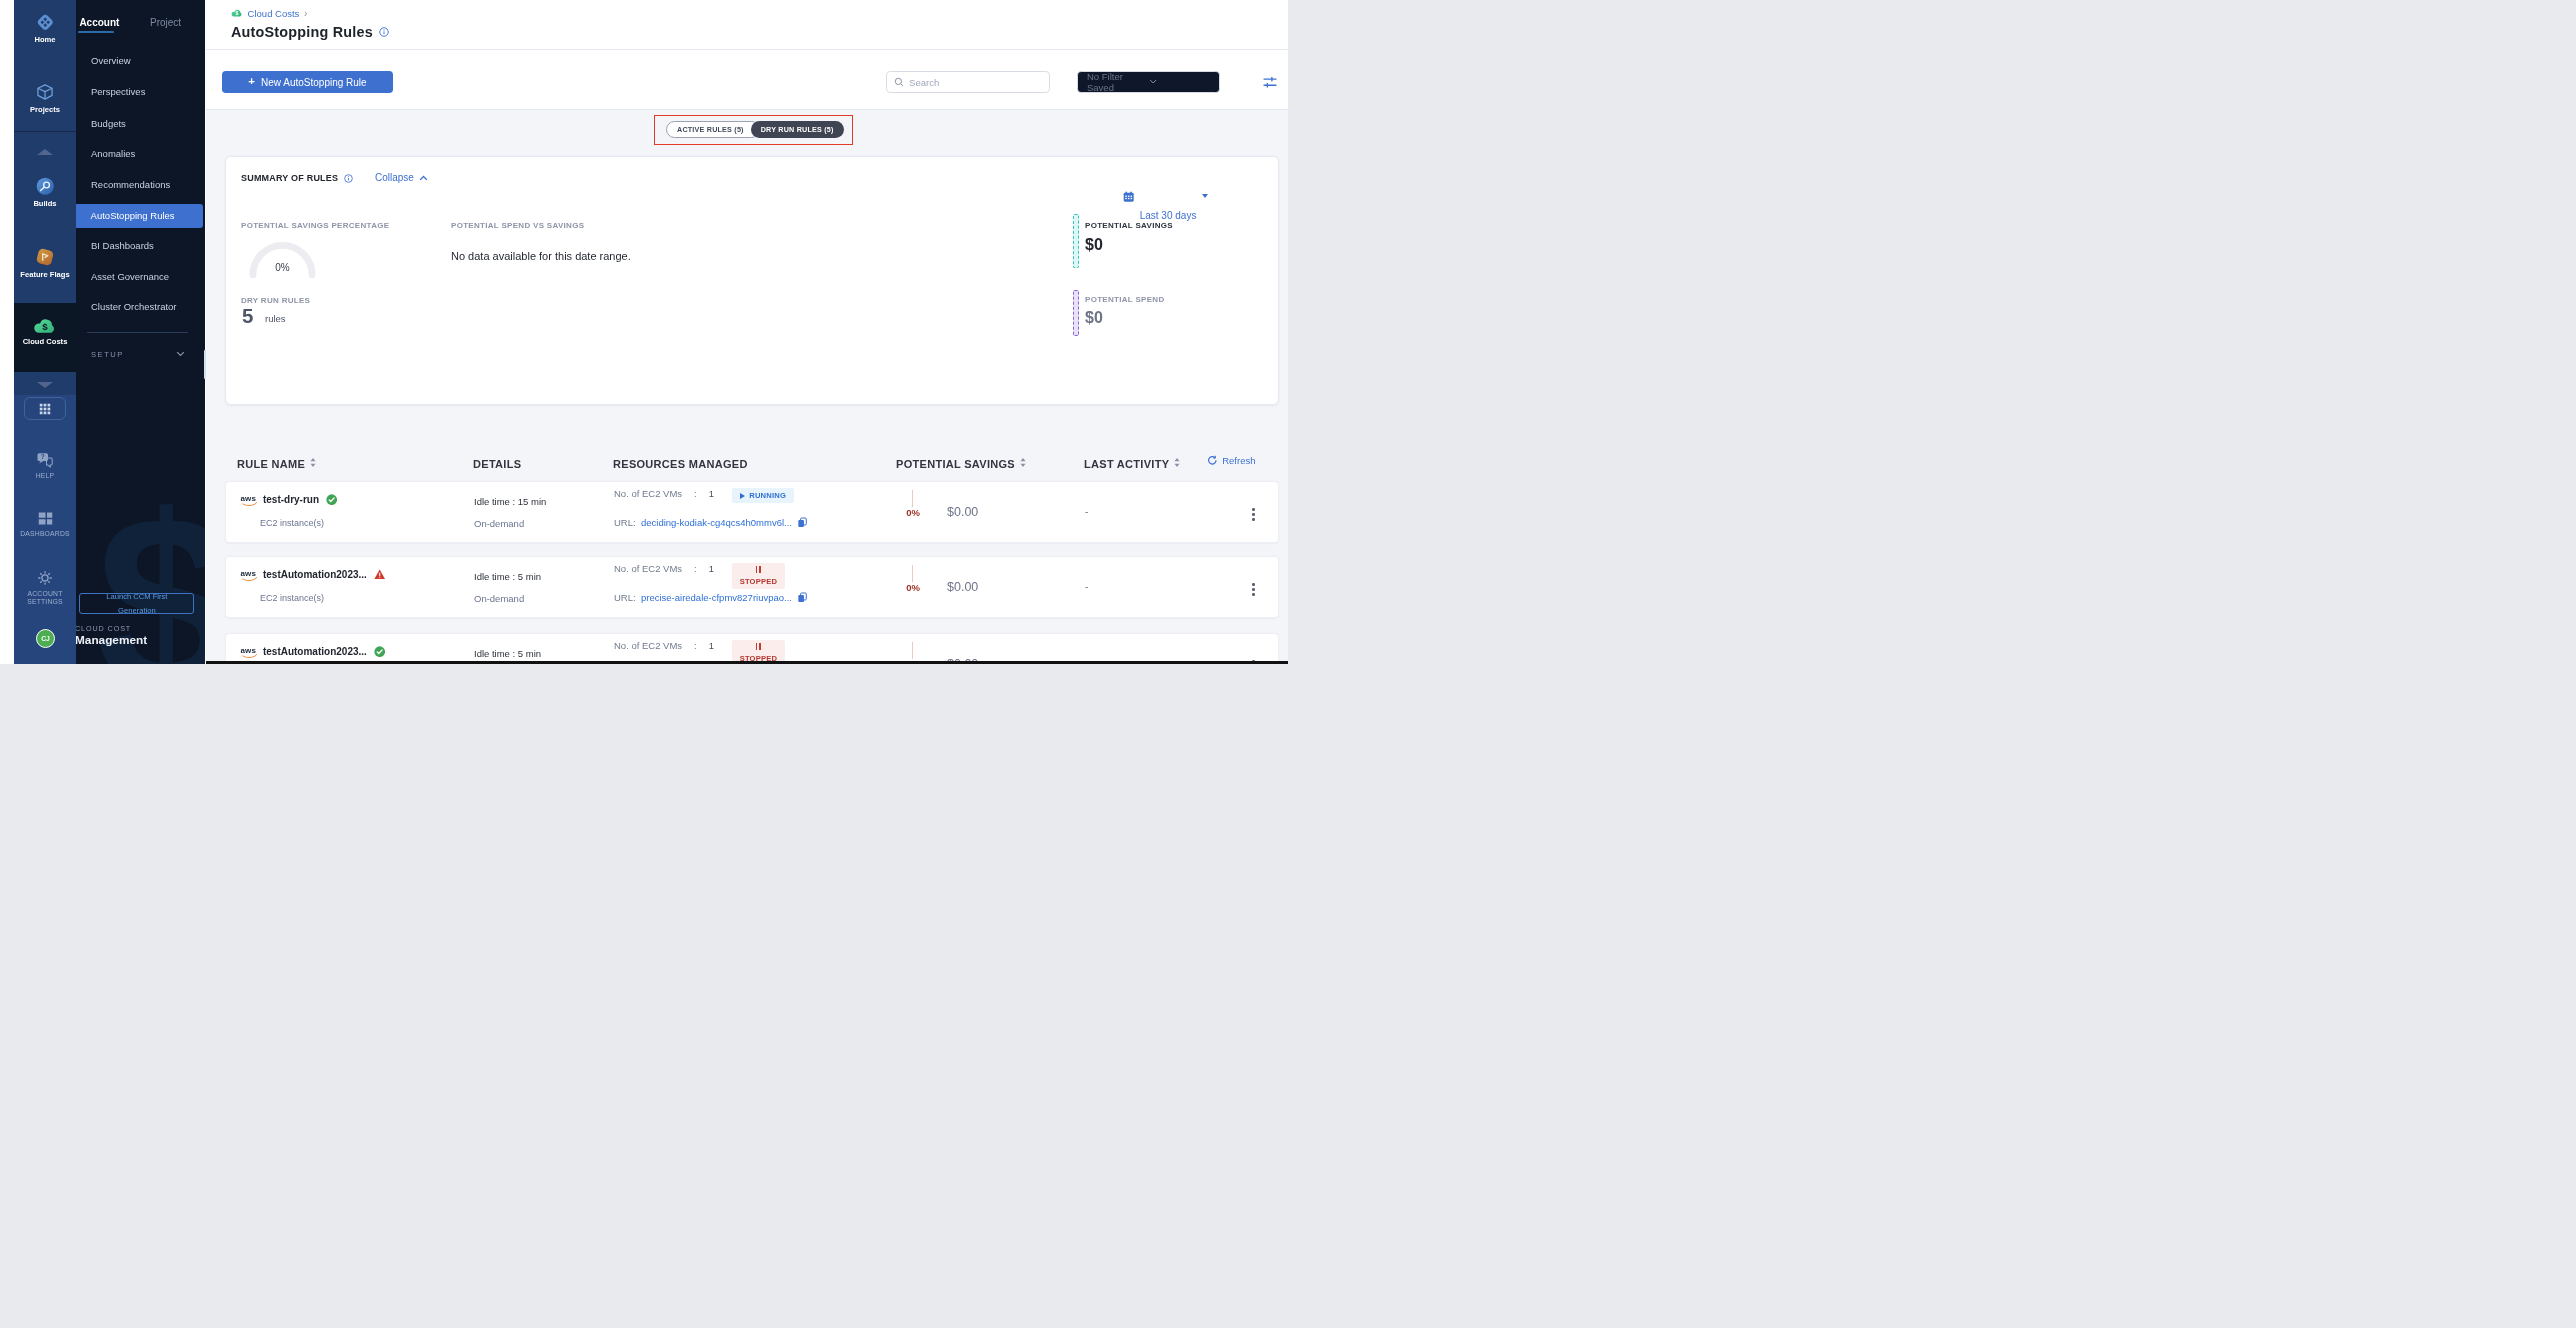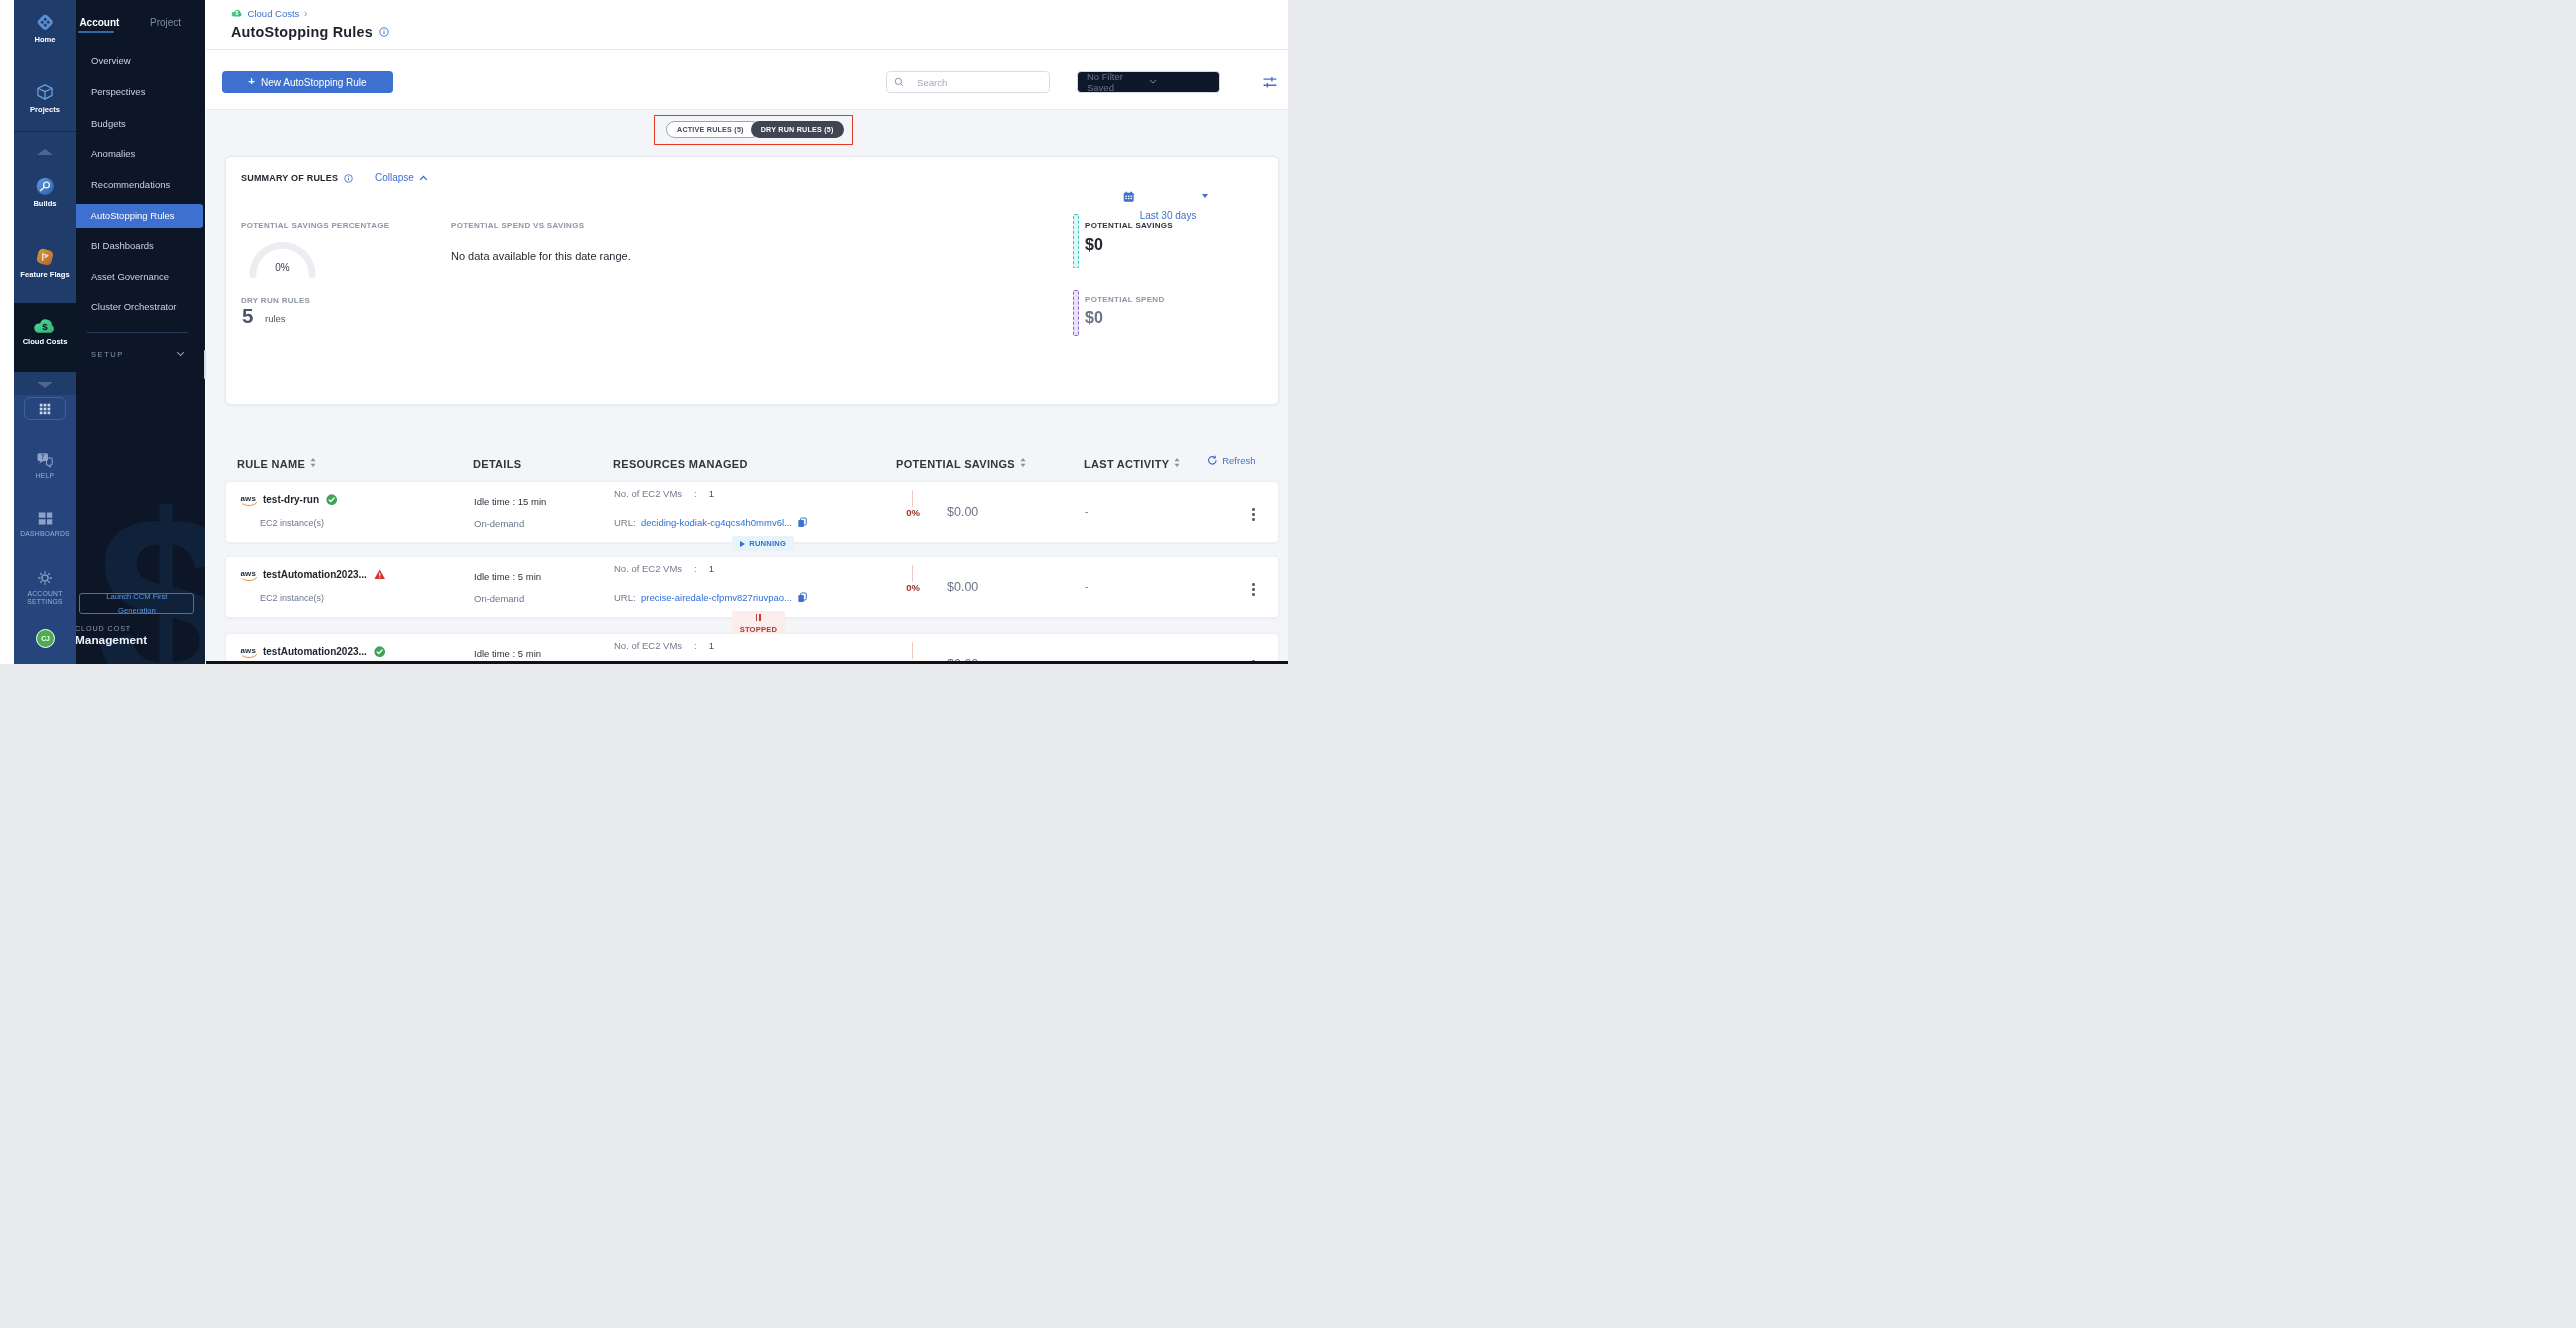--- a/index.html
+++ b/index.html
@@ -41,21 +41,21 @@
   .hline { position:absolute; left:0; right:0; height:0.8px; background:#e6e9ef; }
   .breadcrumb { position:absolute; left:25px; top:7.6px; display:flex; align-items:center; gap:4.6px; }
   .bc-link { font-size:9.5px; color:#3d70cf; cursor:pointer; }
   .bc-sep { font-size:10px; color:#8b93a4; }
   .page-title-row { position:absolute; left:25px; top:24px; display:flex; align-items:center; gap:6px; }
   .page-title { font-size:14.4px; font-weight:bold; color:#1d222b; letter-spacing:0.2px; }
 
   .new-rule-btn { position:absolute; left:16px; top:71px; width:171px; height:22px; background:#3d70cf; border:none; border-radius:3.8px; color:#fff; font-size:10px; display:flex; align-items:center; justify-content:center; gap:6px; cursor:pointer; }
   .plus { font-size:11.4px; font-weight:bold; line-height:1; }
   .searchbox { position:absolute; left:680px; top:71px; width:164px; height:22px; border:0.8px solid #d7dbe3; border-radius:4.6px; background:#fff; display:flex; align-items:center; padding:0 6.8px; gap:5.3px; }
-  .searchbox input { border:none; outline:none; flex:1; font-size:9.5px; color:#3a4150; min-width:0;margin-left:8px; }
+  .searchbox input { border:none; outline:none; flex:1; font-size:9.5px; color:#3a4150; min-width:0; }
   .searchbox input::placeholder { color:#a0a8b8; }
   .filter-dd { position:absolute; left:871px; top:71px; width:143px; height:22px; background:#0f172a; border:0.8px solid #d7dbe3; border-radius:4.6px; display:flex; align-items:center; padding:0 9px; cursor:pointer; }
   .filter-dd span { flex:1; font-size:9.5px; color:#6c7589; }
   .sliders { position:absolute; left:1056px; top:75px; cursor:pointer; }
 
   
   .redbox { position:absolute; left:448px; top:115px; width:199px; height:30px; border:1.5px solid #e03a28; }
   .pillrow { position:absolute; left:460px; top:121px; display:flex; align-items:center; }
   .pill-light { height:16.7px; background:#ffffff; border:0.8px solid #9aa1b0; border-radius:758px; font-size:7.2px; font-weight:bold; color:#414a5c; letter-spacing:0.2px; display:flex; align-items:center; padding:0 15px 0 10px; cursor:pointer; }
   .pill-dark { height:17.4px; background:#3f4553; border-radius:758px; font-size:7.2px; font-weight:bold; color:#ffffff; letter-spacing:0.2px; display:flex; align-items:center; padding:0 10px; margin-left:-9px; cursor:pointer; }
@@ -84,21 +84,21 @@
   .rowcard { position:absolute; left:19px; width:1054px; height:62px; background:#ffffff; border:0.8px solid #edeff4; border-radius:4.6px; box-shadow:0 0.8px 1.5px rgba(40,50,80,.05); }
   .nameline { position:absolute; left:14.4px; top:12px; display:flex; align-items:center; gap:6.8px; }
   .rule-name { font-size:10px; font-weight:bold; color:#22262e; }
   .subtitle { position:absolute; left:34px; top:36px; font-size:9px; color:#6b7590; }
   .idle { position:absolute; left:248px; top:13.7px; font-size:9.5px; color:#2c313c; }
   .plan { position:absolute; left:248px; top:36px; font-size:9.5px; color:#6b7590; }
   .resline1 { position:absolute; left:388px; top:6px; display:flex; align-items:flex-start; gap:12px; }
   .resline2 { position:absolute; left:388px; top:35px; display:flex; align-items:center; gap:5.3px; }
   .res-gray { font-size:9.5px; color:#707a8e; }
   .res-num { font-size:9.5px; color:#4a5163; }
-  .badge { display:flex; align-items:center; gap:4.6px; border-radius:2.3px; padding:3px 7.6px; margin-left:6px; font-size:7.6px; font-weight:bold; letter-spacing:0.2px;margin-top:48px; }
+  .badge { display:flex; align-items:center; gap:4.6px; border-radius:2.3px; padding:3px 7.6px; margin-left:6px; font-size:7.6px; font-weight:bold; letter-spacing:0.2px; }
   .badge.running { background:#e8f4fc; color:#2f6fd3; }
   .badge.stopped { background:#faedec; color:#b5372e;flex-direction:column; }
   .play { width:0; height:0; border-top:3.4px solid transparent; border-bottom:3.4px solid transparent; border-left:5.3px solid #2f6fd3; }
   .pause { display:flex; gap:1.9px; }
   .pause i { display:block; width:1.9px; height:6.8px; background:#c23b30; }
   .urllink { font-size:9.5px; color:#2e6fd9; cursor:pointer; }
   .spark { position:absolute; left:686px; top:8.3px; width:1.1px; height:16.7px; background:#eec9c3; }
   .pct { position:absolute; left:664px; top:25px; width:30px; text-align:right; font-size:9.5px; font-weight:bold; color:#9e3126; }
   .money { position:absolute; left:721px; top:23px; font-size:12.5px; color:#6e7489; }
   .dash { position:absolute; left:859px; top:24px; font-size:10px; color:#6e7489; }

